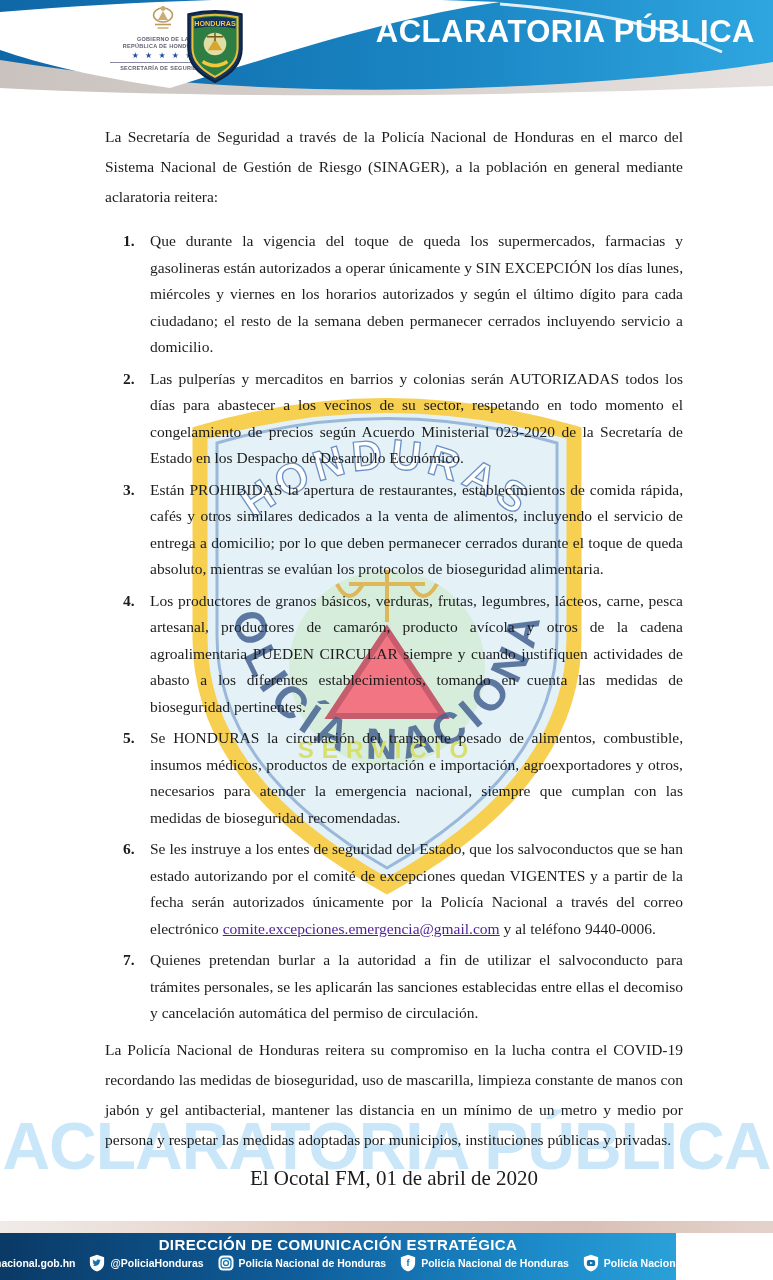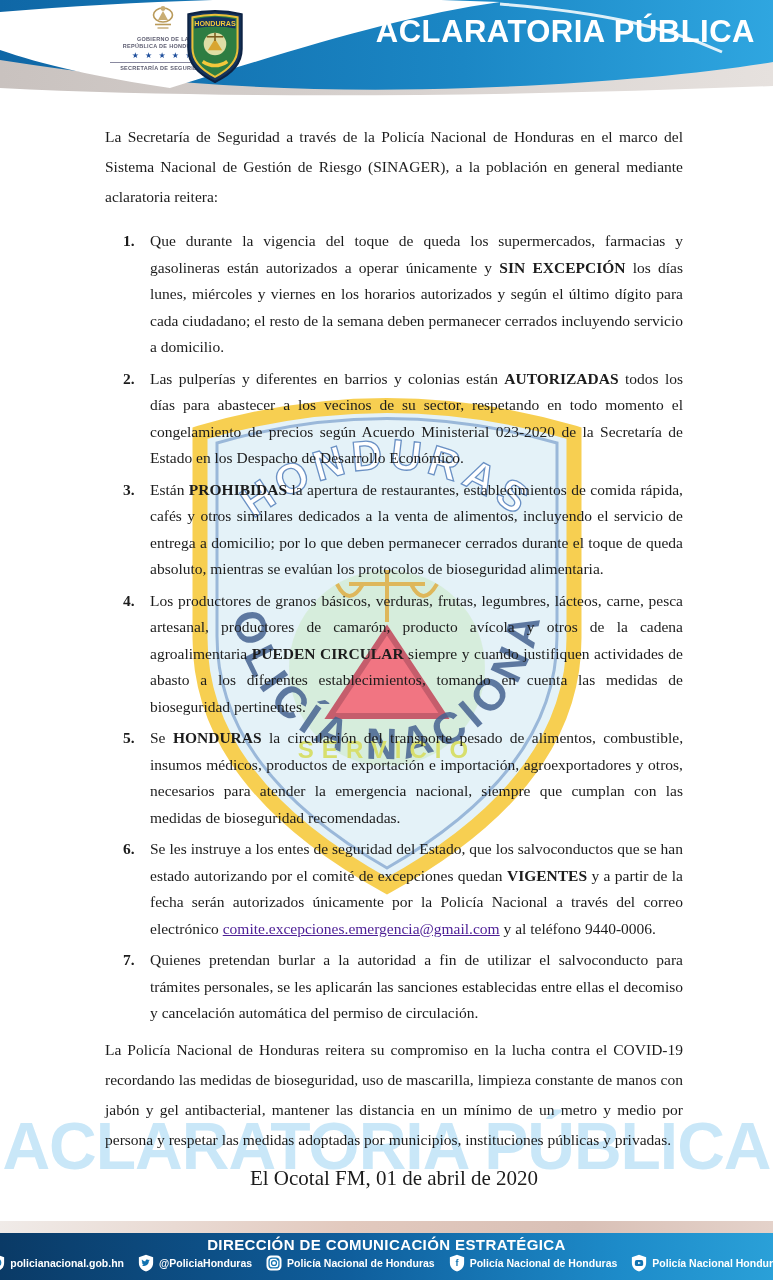--- a/index.html
+++ b/index.html
@@ -19,36 +19,36 @@
   .gov-logo .rule{border-top:1px solid #8a8aa0;margin:1px 6px;}
   .gov-logo .l3{font-size:5.5px;font-weight:bold;letter-spacing:.3px;line-height:8px;}
   .police-badge{position:absolute;left:182px;top:6px;z-index:3;}
 
   
   .doc{position:relative;z-index:2;padding:26px 90px 0 105px;text-align:justify;}
   .para{font-size:15.5px;line-height:30px;margin:0 0 10px 0;}
   .list{margin-top:16px;}
   .doc-item{position:relative;padding-left:45px;font-size:15.5px;line-height:26.5px;margin-bottom:5px;}
   .doc-item .num{position:absolute;left:18px;font-weight:bold;}
-  .b{font-weight:bold;}
+  .b{font-weight:normal;}
   a.email{color:#4c1d95;text-decoration:underline;}
   .closing{margin-top:8px;}
   .dateline{text-align:center;font-size:21px;line-height:26px;margin-top:2px;}
   .slogan{text-align:center;font-size:17.5px;font-weight:bold;line-height:30px;margin-top:2px;}
 
   
   .wm-badge{position:absolute;left:50%;top:338px;margin-left:-218px;z-index:0;opacity:.82;}
   .wm-text{position:absolute;top:1108px;left:50%;transform:translateX(-50%);z-index:0;
     font-family:"Liberation Sans",sans-serif;font-weight:bold;font-size:66px;
     color:#c9e7f8;white-space:nowrap;letter-spacing:-1px;}
 
   
   .pink-strip{position:absolute;left:0;bottom:47px;width:773px;height:12px;z-index:4;
     background:linear-gradient(90deg,#f0ebe8 0%,#e2c9be 45%,#d9c0b6 75%,#e4d2ca 100%);}
-  .footer{position:absolute;left:0;bottom:0;width:773px;height:47px;z-index:4;
+  .footer{position:absolute;left:0;bottom:0;width:676px;height:47px;z-index:4;
     background:linear-gradient(90deg,#0a3a66 0%,#0f5e9c 45%,#1d8bc9 80%,#2aa0d8 100%);
     font-family:"Liberation Sans",sans-serif;color:#ffffff;}
   .footer-title{text-align:center;font-weight:bold;font-size:15px;letter-spacing:.4px;
     padding-top:3px;line-height:18px;}
   .social-row{display:flex;justify-content:center;align-items:center;gap:13px;margin-top:0;text-align:right;}
   .social-item{display:flex;align-items:center;gap:4px;cursor:pointer;}
   .social-item .lbl{font-size:10.5px;font-weight:bold;white-space:nowrap;}
   .social-item svg{display:block;}
 </style>
 </head>
@@ -129,21 +129,21 @@
     <text x="215" y="420" text-anchor="middle" font-family="Liberation Sans, sans-serif" font-size="24" font-weight="bold" letter-spacing="8" fill="#cfd84e">SERVICIO</text>
   </svg>
 
   <div class="wm-text">ACLARATORIA PÚBLICA</div>
 
   <div class="doc">
     <p class="para">La Secretaría de Seguridad a través de la Policía Nacional de Honduras en el marco del Sistema Nacional de Gestión de Riesgo (SINAGER), a la población en general mediante aclaratoria reitera:</p>
 
     <div class="list">
         <div class="doc-item"><span class="num">1.</span><span>Que durante la vigencia del toque de queda los supermercados, farmacias y gasolineras están autorizados a operar únicamente y </span><span class="b">SIN EXCEPCIÓN</span><span> los días lunes, miércoles y viernes en los horarios autorizados y según el último dígito para cada ciudadano; el resto de la semana deben permanecer cerrados incluyendo servicio a domicilio.</span></div>
-        <div class="doc-item"><span class="num">2.</span><span>Las pulperías y diferentes en barrios y colonias están </span><span class="b">AUTORIZADAS</span><span> todos los días para abastecer a los vecinos de su sector, respetando en todo momento el congelamiento de precios según Acuerdo Ministerial 023-2020 de la Secretaría de Estado en los Despacho de Desarrollo Económico.</span></div>
+        <div class="doc-item"><span class="num">2.</span><span>Las pulperías y mercaditos en barrios y colonias serán </span><span class="b">AUTORIZADAS</span><span> todos los días para abastecer a los vecinos de su sector, respetando en todo momento el congelamiento de precios según Acuerdo Ministerial 023-2020 de la Secretaría de Estado en los Despacho de Desarrollo Económico.</span></div>
         <div class="doc-item"><span class="num">3.</span><span>Están </span><span class="b">PROHIBIDAS</span><span> la apertura de restaurantes, establecimientos de comida rápida, cafés y otros similares dedicados a la venta de alimentos, incluyendo el servicio de entrega a domicilio; por lo que deben permanecer cerrados durante el toque de queda absoluto, mientras se evalúan los protocolos de bioseguridad alimentaria.</span></div>
         <div class="doc-item"><span class="num">4.</span><span>Los productores de granos básicos, verduras, frutas, legumbres, lácteos, carne, pesca artesanal, productores de camarón, producto avícola y otros de la cadena agroalimentaria </span><span class="b">PUEDEN CIRCULAR</span><span> siempre y cuando justifiquen actividades de abasto a los diferentes establecimientos, tomando en cuenta las medidas de bioseguridad pertinentes.</span></div>
         <div class="doc-item"><span class="num">5.</span><span>Se </span><span class="b">HONDURAS</span><span> la circulación del transporte pesado de alimentos, combustible, insumos médicos, productos de exportación e importación, agroexportadores y otros, necesarios para atender la emergencia nacional, siempre que cumplan con las medidas de bioseguridad recomendadas.</span></div>
         <div class="doc-item"><span class="num">6.</span><span>Se les instruye a los entes de seguridad del Estado, que los salvoconductos que se han estado autorizando por el comité de excepciones quedan </span><span class="b">VIGENTES</span><span> y a partir de la fecha serán autorizados únicamente por la Policía Nacional a través del correo electrónico </span><a class="email" href="#">comite.excepciones.emergencia@gmail.com</a><span> y al teléfono 9440-0006.</span></div>
         <div class="doc-item"><span class="num">7.</span><span>Quienes pretendan burlar a la autoridad a fin de utilizar el salvoconducto para trámites personales, se les aplicarán las sanciones establecidas entre ellas el decomiso y cancelación automática del permiso de circulación.</span></div>
       </div>
 
     <p class="para closing">La Policía Nacional de Honduras reitera su compromiso en la lucha contra el COVID-19 recordando las medidas de bioseguridad, uso de mascarilla, limpieza constante de manos con jabón y gel antibacterial, mantener las distancia en un mínimo de un metro y medio por persona y respetar las medidas adoptadas por municipios, instituciones públicas y privadas.</p>
     <div class="dateline">El Ocotal FM, 01 de abril de 2020</div>
   </div>

